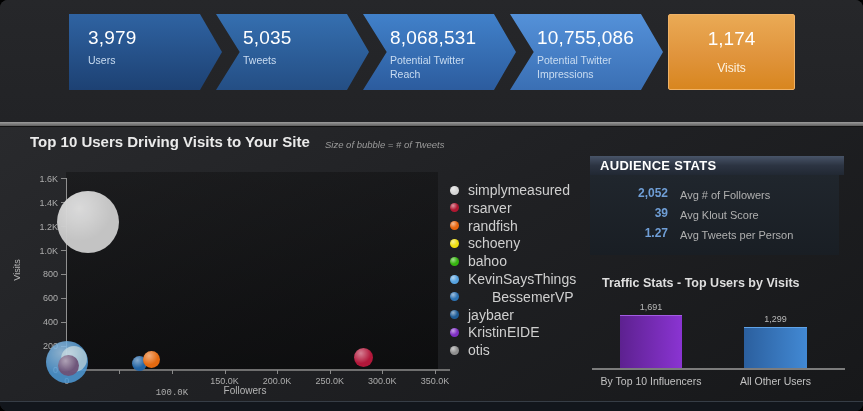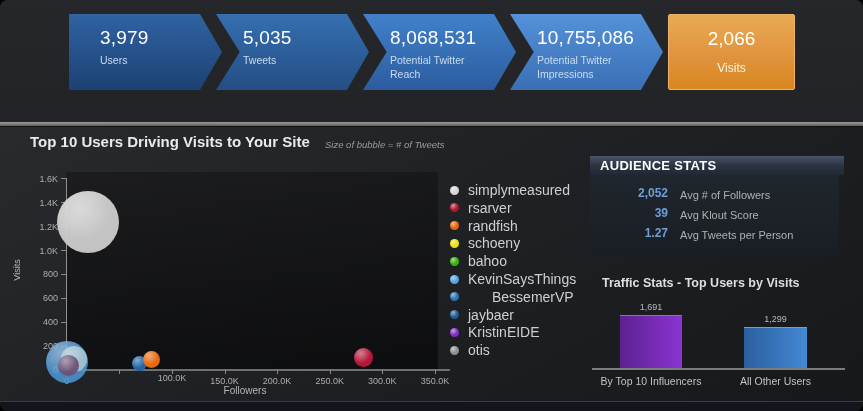--- a/index.html
+++ b/index.html
@@ -6,21 +6,21 @@
   *{box-sizing:border-box;font-family:"Liberation Sans",sans-serif;}
   .page{position:relative;width:863px;height:411px;background:#242528;border-radius:8px;overflow:hidden;}
 
   
   .top-band{position:absolute;left:0;top:0;width:863px;height:122px;background:linear-gradient(180deg,#26272a,#222326);}
   .chevron{position:absolute;top:14px;height:76px;width:153px;color:#fff;}
   .chev-first{clip-path:polygon(0 0,85.6% 0,100% 50%,85.6% 100%,0 100%);}
   .chev-notched{clip-path:polygon(0 0,85.6% 0,100% 50%,85.6% 100%,0 100%,15.5% 50%);}
   .chev-value{font-size:19px;letter-spacing:.2px;margin:13px 0 5px 0;color:#fff;}
   .chev-label{font-size:10.5px;line-height:1.3;color:#c9dcf1;max-width:106px;}
-  .chev-inner-first{padding-left:31px;}
+  .chev-inner-first{padding-left:19px;}
   .chev-inner-notched{padding-left:27px;}
   .result-box{position:absolute;left:668px;top:14px;width:127px;height:76px;border:1px solid #f0b266;border-radius:2px;
     background:linear-gradient(180deg,#eaaa55 0%,#e0943c 55%,#d8861f 100%);text-align:center;color:#fff;}
   .result-value{font-size:19px;margin-top:13px;}
   .result-label{font-size:12px;margin-top:11px;color:#fdf3e2;}
 
   
   .divider{position:absolute;left:0;top:122px;width:863px;height:4px;background:linear-gradient(180deg,#9c9c9c,#5e5e5e);}
   .divider-shadow{position:absolute;left:0;top:126px;width:863px;height:1px;background:#121212;}
 
@@ -89,21 +89,21 @@
           </div>
         </div>
         <div class="chevron chev-notched" style="left: 510px; background: linear-gradient(rgb(84, 145, 217) 0%, rgb(58, 111, 180) 100%);">
           <div class="chev-inner-notched">
             <div class="chev-value">10,755,086</div>
             <div class="chev-label">Potential Twitter Impressions</div>
           </div>
         </div>
       </div>
     <div class="result-box">
-      <div class="result-value">2,066</div>
+      <div class="result-value">1,174</div>
       <div class="result-label">Visits</div>
     </div>
   </div>
 
   <div class="divider"></div>
   <div class="divider-shadow"></div>
 
   <div class="lower">
 
     <div class="chart-title">Top 10 Users Driving Visits to Your Site</div>
@@ -132,21 +132,21 @@
         <div class="ytick-label" style="left: 26px; top: 70.7875px;">1.4K</div>
         <div class="ytick-dash" style="left: 61px; top: 51.4px;"></div>
         <div class="ytick-label" style="left: 26px; top: 46.9px;">1.6K</div>
       </div>
     <div id="xticks">
         <div class="xtick-dash" style="left: 66.7px; top: 243px;"></div>
         <div class="xtick-label" style="left: 43.7px; top: 249px;">0</div>
         <div class="xtick-dash" style="left: 119.3px; top: 243px;"></div>
         <div class="xtick-label" style="left: 90px; top: 249px; margin-top: 44px;">50.0K</div>
         <div class="xtick-dash" style="left: 171.9px; top: 243px;"></div>
-        <div class="xtick-label" style="left: 148.9px; top: 246px;">100.0K</div>
+        <div class="xtick-label" style="left: 148.9px; top: 261px; font-family: Liberation Mono, monospace;">100.0K</div>
         <div class="xtick-dash" style="left: 224.5px; top: 243px;"></div>
         <div class="xtick-label" style="left: 201.5px; top: 249px;">150.0K</div>
         <div class="xtick-dash" style="left: 277.1px; top: 243px;"></div>
         <div class="xtick-label" style="left: 254.1px; top: 249px;">200.0K</div>
         <div class="xtick-dash" style="left: 329.7px; top: 243px;"></div>
         <div class="xtick-label" style="left: 306.7px; top: 249px;">250.0K</div>
         <div class="xtick-dash" style="left: 382.3px; top: 243px;"></div>
         <div class="xtick-label" style="left: 359.3px; top: 249px;">300.0K</div>
         <div class="xtick-dash" style="left: 434.9px; top: 243px;"></div>
         <div class="xtick-label" style="left: 411.9px; top: 249px;">350.0K</div>

